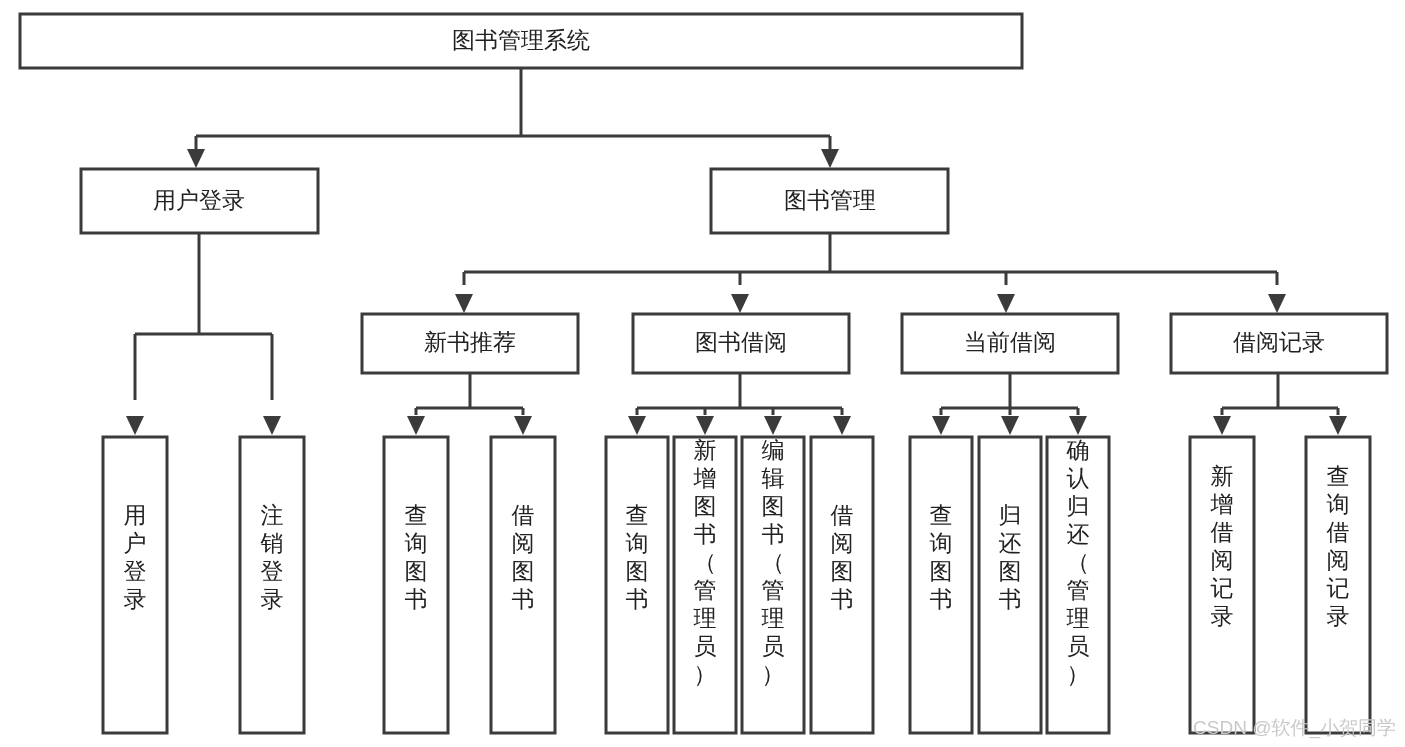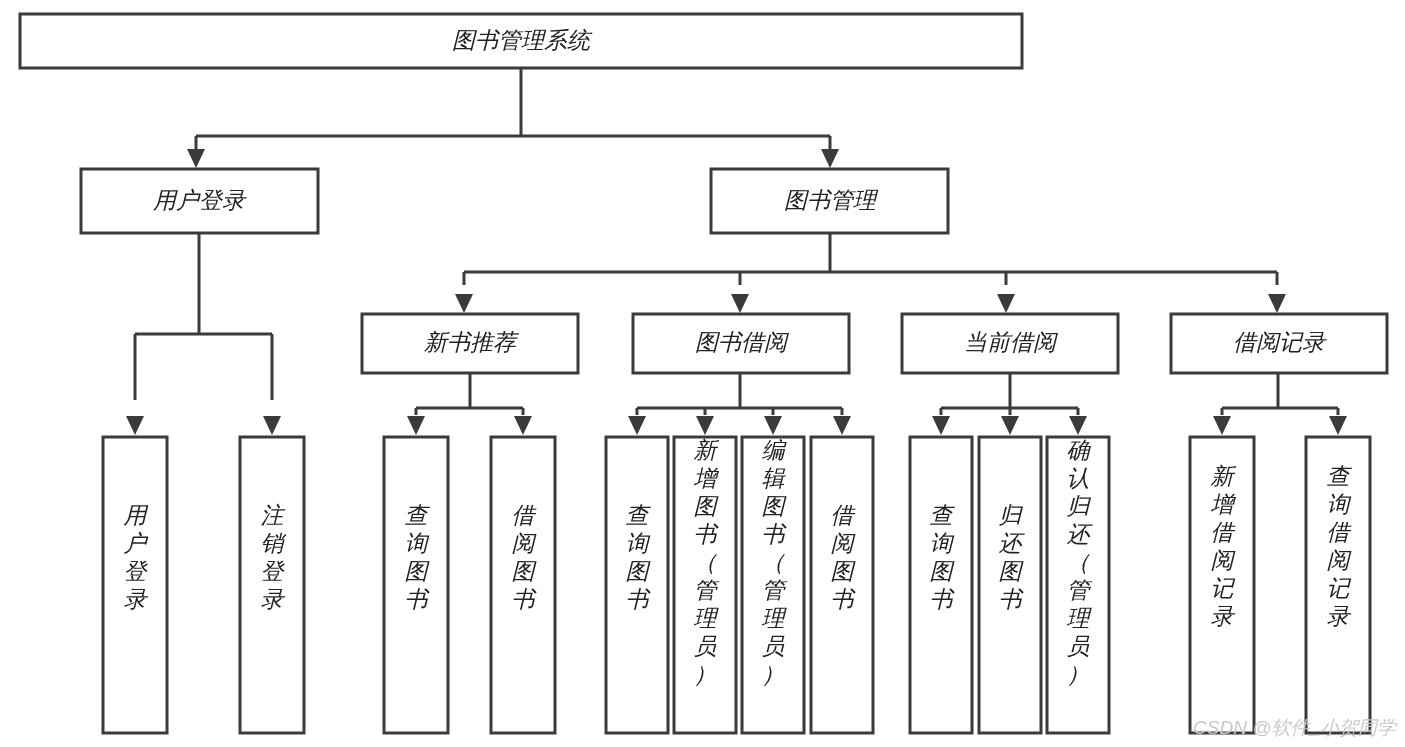--- a/index.html
+++ b/index.html
@@ -10,21 +10,20 @@
   body {
     width: 1405px;
     height: 747px;
     font-family: "Liberation Sans", "DejaVu Sans", sans-serif;
     overflow: hidden;
   }
   #diagram-root {
     position: relative;
     width: 1405px;
     height: 747px;
-    font-style: italic;
   }
   svg#tree-svg {
     position: absolute;
     left: 0;
     top: 0;
     width: 1405px;
     height: 747px;
     display: block;
   }
   .node-box {

